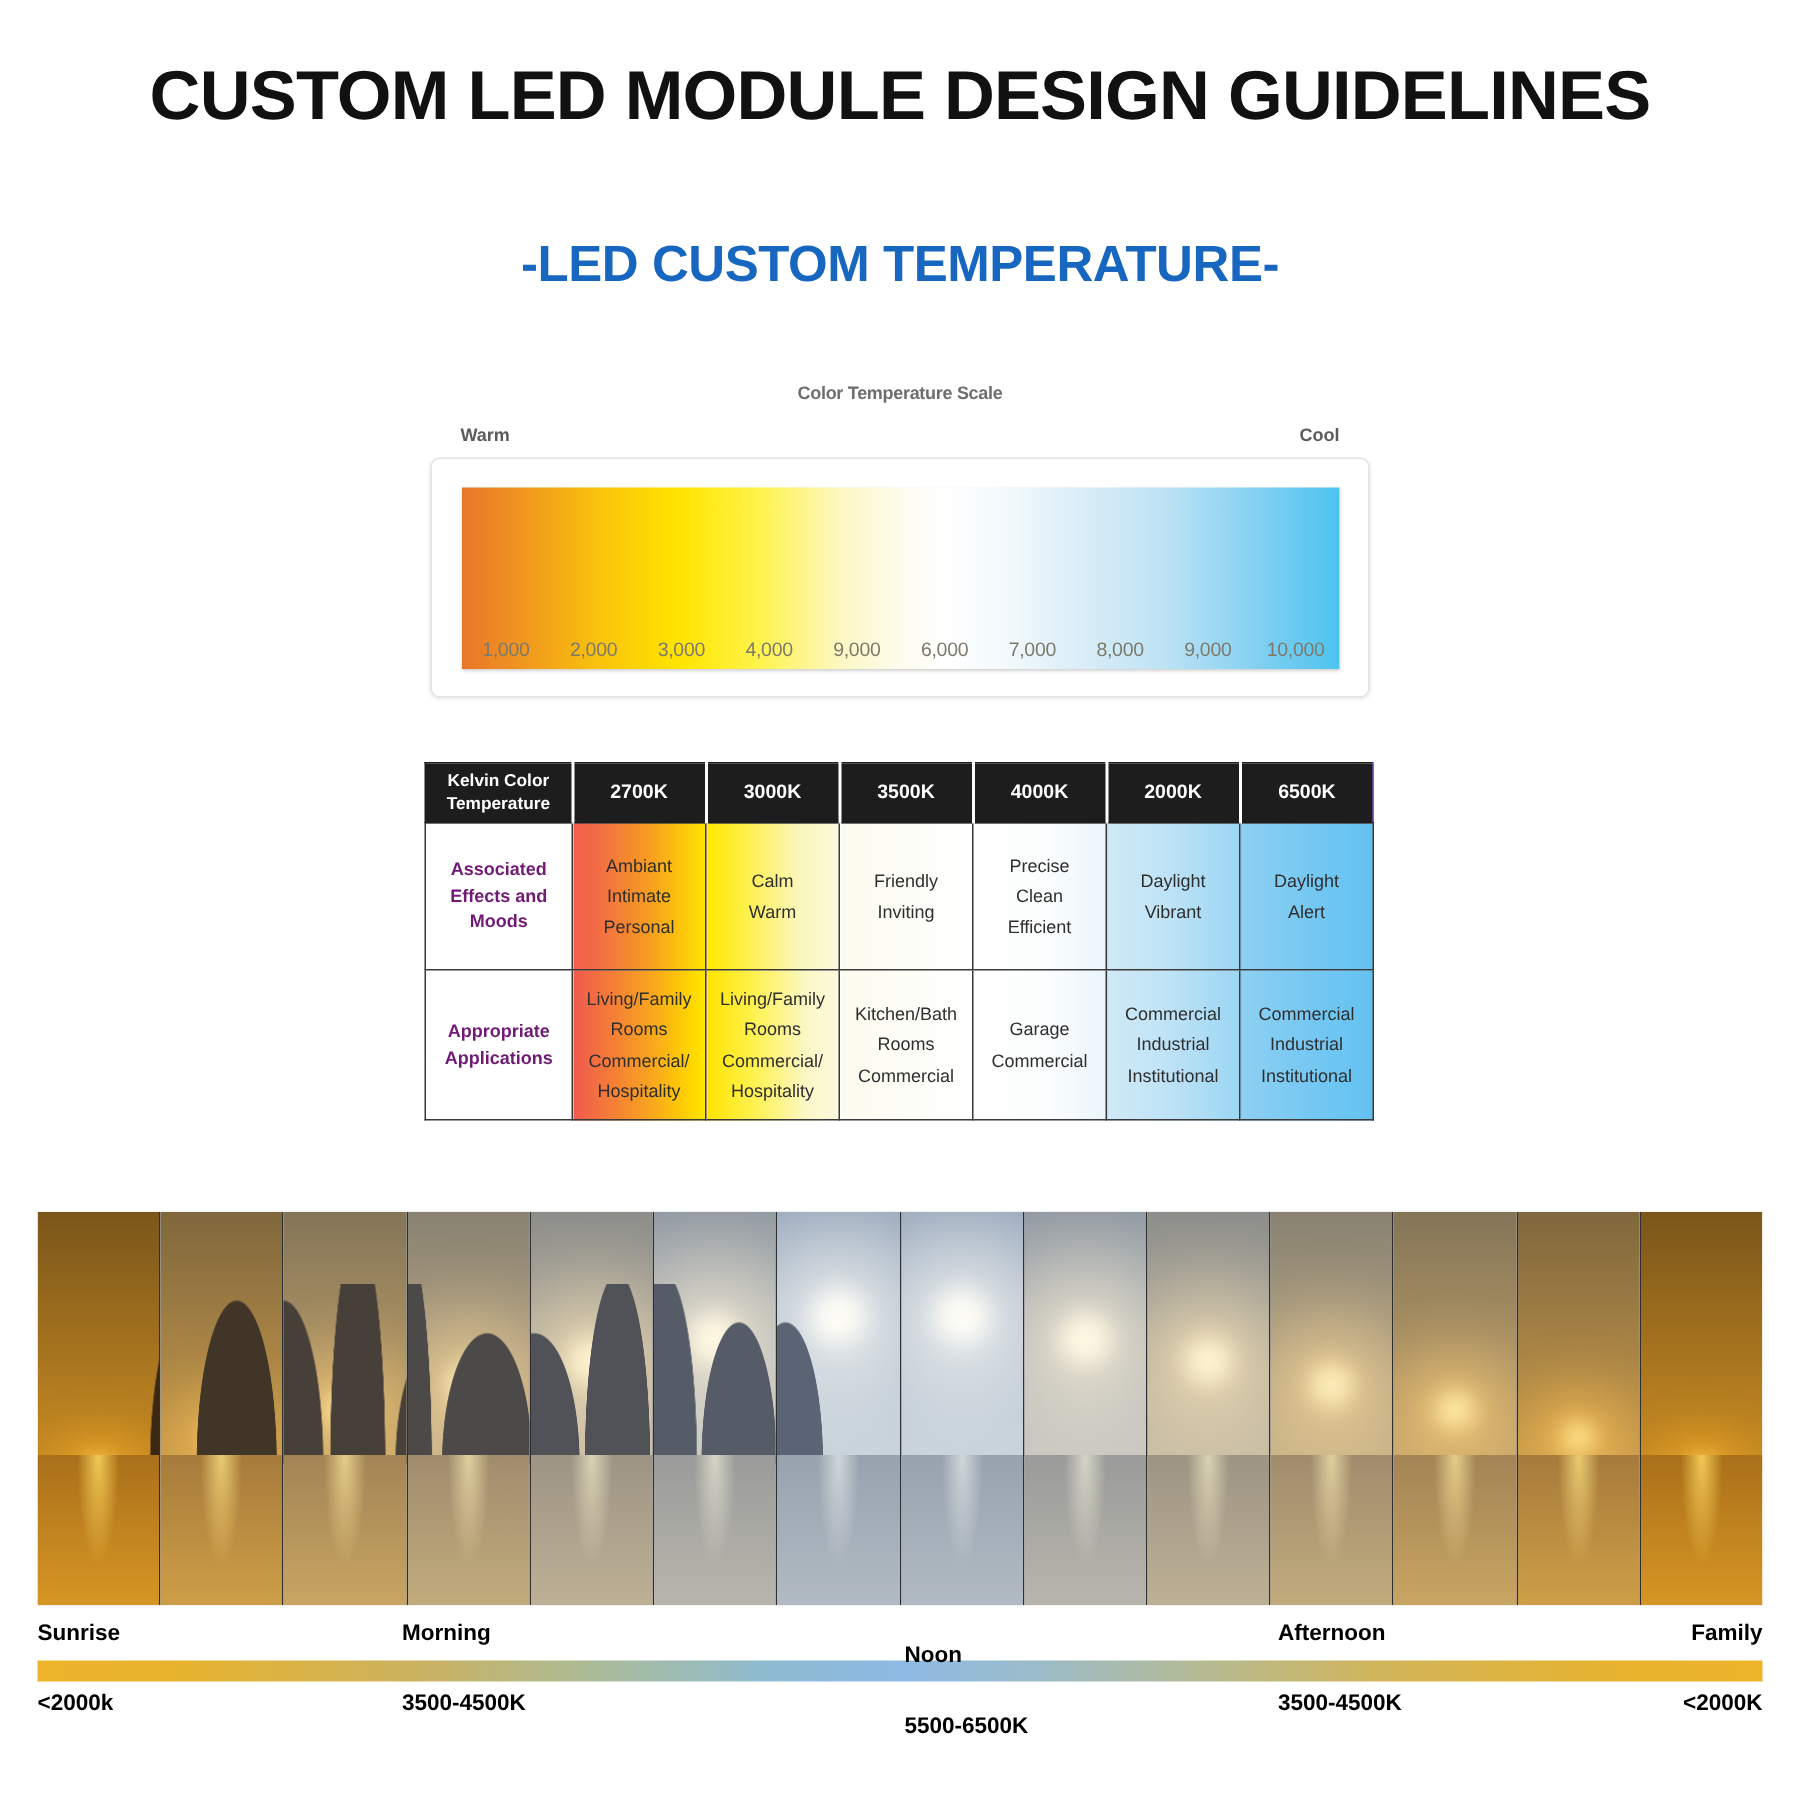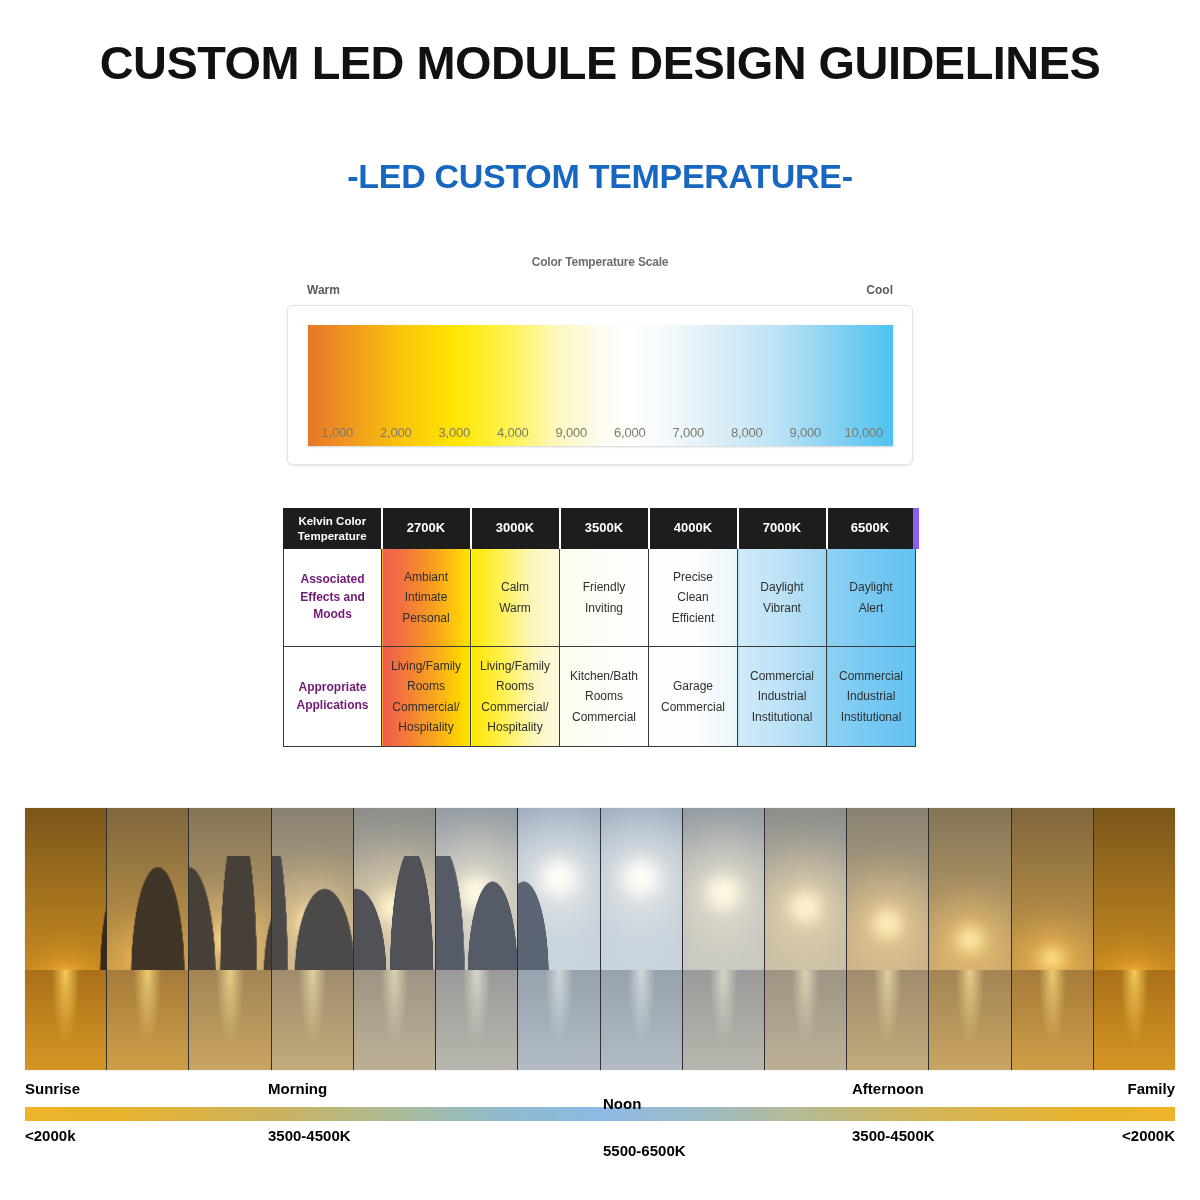--- a/index.html
+++ b/index.html
@@ -147,21 +147,21 @@
   }
   .kelvin-table thead th {
     background: #1d1d1d;
     color: #ffffff;
     font-weight: bold;
     height: 40px;
     border-color: #1d1d1d;
     border-right: 2px solid #ffffff;
     font-size: 13px;
   }
-  .kelvin-table thead th:last-child { border-right: 6px solid #8b5cf6; }
+  .kelvin-table thead th:last-child { border-right: 1px solid #8b5cf6; }
   .kelvin-table thead th.corner {
     font-size: 11.5px;
     line-height: 1.25;
   }
   .kelvin-table tbody td.rowhead {
     background: #ffffff;
     font-weight: bold;
     font-size: 12px;
     line-height: 1.45;
     color: #701a75;
@@ -303,21 +303,21 @@
 </div>
 
 <table class="kelvin-table">
   <thead>
     <tr>
       <th class="corner" style="width:98px">Kelvin Color Temperature</th>
       <th style="width:89px">2700K</th>
       <th style="width:89px">3000K</th>
       <th style="width:89px">3500K</th>
       <th style="width:89px">4000K</th>
-      <th style="width:89px">7000K</th>
+      <th style="width:89px">2000K</th>
       <th style="width:89px">6500K</th>
     </tr>
   </thead>
   <tbody>
     <tr class="row-effects">
       <td class="rowhead">Associated Effects and Moods</td>
       <td class="c2700">
         <span class="cell-line">Ambiant</span>
         <span class="cell-line">Intimate</span>
         <span class="cell-line">Personal</span>

